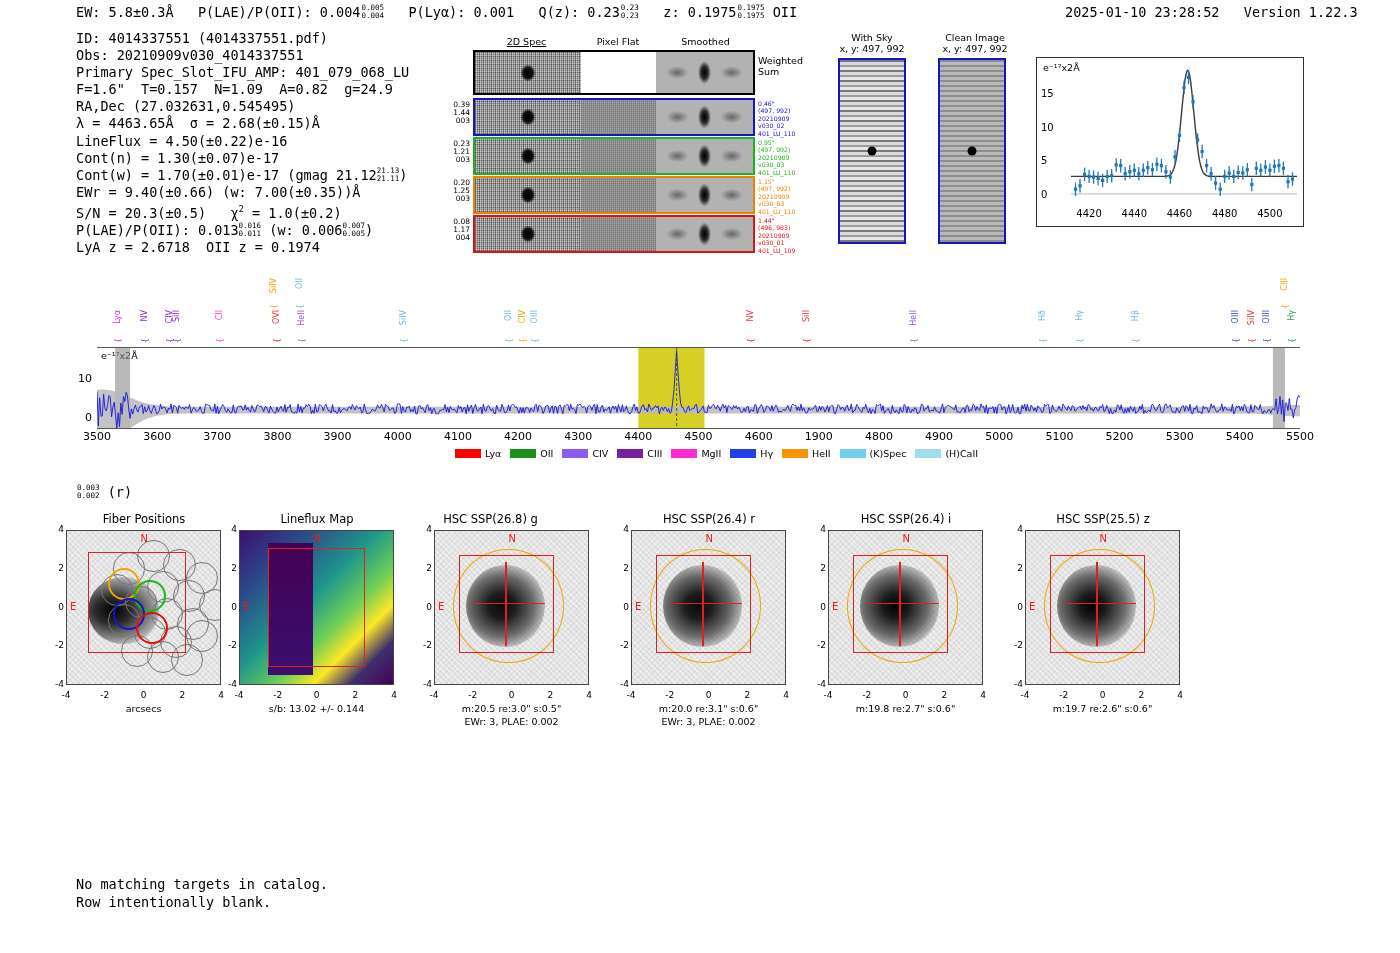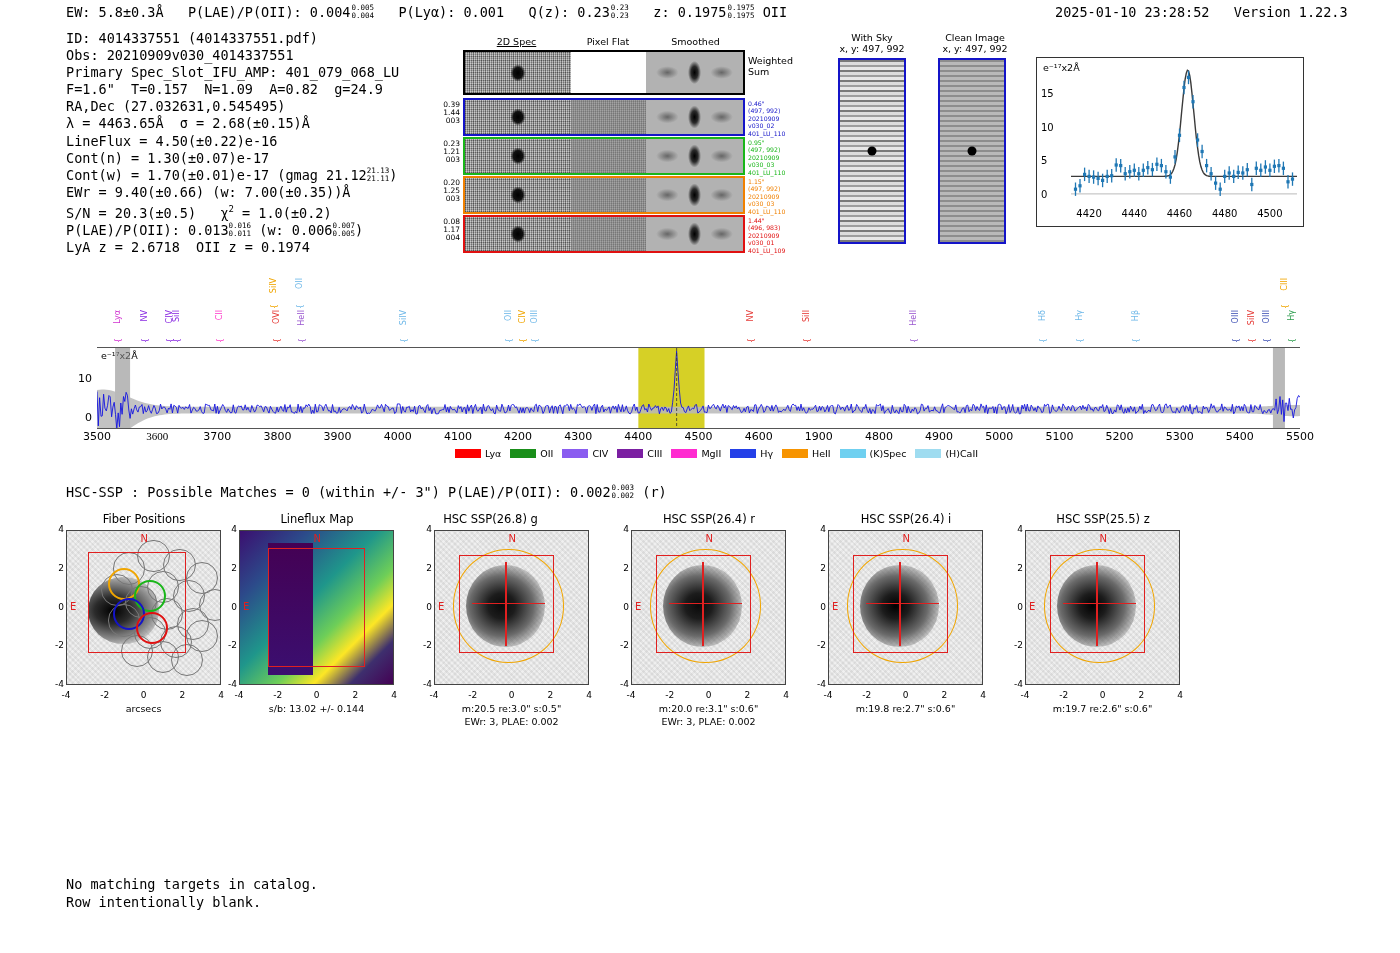--- a/index.html
+++ b/index.html
@@ -1,20 +1,20 @@
 <!DOCTYPE html>
 <html><head>
 <meta charset="utf-8">
 <title>ELiXer Report</title>
 <style>
   html,body{margin:0;padding:0;background:#ffffff;}
   body{width:1400px;height:953px;position:relative;
        font-family:"DejaVu Sans",sans-serif;color:#000;}
   .mono{font-family:"DejaVu Sans Mono","Liberation Mono",monospace;}
-  .abs{position:absolute;}
+  .abs{position:absolute;margin-left:10px;}
 
   
   #header-line{top:4px;left:66px;font-size:13.5px;white-space:nowrap;letter-spacing:0px;}
   #version-line{top:4px;left:1055px;font-size:13.5px;white-space:nowrap;}
   .frac{display:inline-block;vertical-align:-0.10em;font-size:7.5px;line-height:8px;
         text-align:left;margin-left:1px;font-family:"DejaVu Sans Mono",monospace;}
   .frac span{display:block;}
 
   
   #info-block{top:30px;left:66px;font-size:13.5px;line-height:17.1px;white-space:pre;}
@@ -446,21 +446,21 @@
       <polyline points="0.0,43.5 1.3,77.9 2.6,49.7 4.0,68.3 5.3,67.8 6.6,46.2 7.9,60.1 9.3,62.9 10.6,57.3 11.9,47.5 13.2,48.8 14.6,68.8 15.9,59.1 17.2,54.3 18.5,66.4 19.8,80.7 21.2,64.9 22.5,78.7 23.8,55.0 25.1,66.3 26.5,48.5 27.8,53.5 29.1,44.3 30.4,47.3 31.8,62.0 33.1,70.4 34.4,60.8 35.7,66.1 37.1,60.8 38.4,57.0 39.7,61.8 41.0,64.1 42.3,59.0 43.7,58.7 45.0,56.5 46.3,65.6 47.6,58.7 49.0,64.1 50.3,62.3 51.6,57.6 52.9,62.5 54.3,65.3 55.6,61.3 56.9,57.5 58.2,60.1 59.5,65.6 60.9,65.2 62.2,62.8 63.5,56.1 64.8,61.0 66.2,59.1 67.5,59.0 68.8,61.2 70.1,64.9 71.5,60.0 72.8,61.3 74.1,55.9 75.4,65.0 76.8,57.3 78.1,58.1 79.4,59.5 80.7,65.1 82.0,57.3 83.4,59.8 84.7,60.2 86.0,59.3 87.3,61.4 88.7,58.8 90.0,60.0 91.3,60.3 92.6,56.5 94.0,65.1 95.3,62.2 96.6,59.3 97.9,60.4 99.2,63.1 100.6,63.0 101.9,62.0 103.2,58.6 104.5,63.4 105.9,65.5 107.2,64.9 108.5,56.1 109.8,56.7 111.2,57.4 112.5,57.4 113.8,61.7 115.1,62.3 116.5,62.9 117.8,56.0 119.1,65.3 120.4,58.2 121.7,65.8 123.1,62.1 124.4,59.5 125.7,56.5 127.0,58.6 128.4,62.5 129.7,64.4 131.0,60.8 132.3,63.0 133.7,65.0 135.0,64.4 136.3,56.8 137.6,64.3 138.9,65.2 140.3,59.9 141.6,57.9 142.9,59.0 144.2,57.9 145.6,61.9 146.9,61.9 148.2,56.8 149.5,62.1 150.9,59.4 152.2,62.5 153.5,64.2 154.8,57.5 156.1,60.6 157.5,64.1 158.8,62.1 160.1,57.1 161.4,57.5 162.8,58.8 164.1,57.8 165.4,60.6 166.7,63.8 168.1,58.5 169.4,58.9 170.7,62.5 172.0,65.1 173.4,58.3 174.7,61.0 176.0,63.4 177.3,64.8 178.6,65.2 180.0,59.1 181.3,64.0 182.6,60.6 183.9,58.2 185.3,61.8 186.6,63.4 187.9,56.5 189.2,64.2 190.6,59.2 191.9,59.9 193.2,56.7 194.5,64.0 195.8,64.1 197.2,65.5 198.5,63.5 199.8,65.1 201.1,56.1 202.5,63.6 203.8,58.4 205.1,64.7 206.4,60.0 207.8,60.2 209.1,56.8 210.4,58.7 211.7,56.1 213.1,58.4 214.4,65.6 215.7,62.1 217.0,65.4 218.3,56.2 219.7,64.0 221.0,63.5 222.3,56.7 223.6,57.4 225.0,58.4 226.3,62.8 227.6,58.5 228.9,56.2 230.3,60.2 231.6,63.0 232.9,62.7 234.2,65.0 235.5,56.5 236.9,63.7 238.2,62.8 239.5,65.2 240.8,64.9 242.2,59.4 243.5,64.7 244.8,62.2 246.1,60.9 247.5,60.8 248.8,61.5 250.1,62.9 251.4,59.5 252.8,58.6 254.1,61.3 255.4,56.5 256.7,59.4 258.0,62.0 259.4,57.7 260.7,59.6 262.0,60.7 263.3,59.0 264.7,65.2 266.0,63.4 267.3,56.1 268.6,61.9 270.0,65.9 271.3,65.0 272.6,65.5 273.9,63.8 275.2,61.3 276.6,61.9 277.9,63.2 279.2,61.0 280.5,56.9 281.9,59.8 283.2,59.9 284.5,56.4 285.8,59.6 287.2,63.8 288.5,56.3 289.8,58.2 291.1,58.5 292.4,62.3 293.8,61.6 295.1,60.0 296.4,60.2 297.7,65.6 299.1,64.0 300.4,55.9 301.7,55.9 303.0,56.2 304.4,65.4 305.7,58.5 307.0,62.8 308.3,64.2 309.7,59.2 311.0,59.3 312.3,58.3 313.6,63.9 314.9,61.7 316.3,63.6 317.6,58.2 318.9,65.9 320.2,65.9 321.6,58.1 322.9,57.4 324.2,60.9 325.5,59.5 326.9,62.4 328.2,64.6 329.5,58.0 330.8,56.5 332.1,62.7 333.5,59.7 334.8,65.8 336.1,61.1 337.4,60.3 338.8,65.8 340.1,65.8 341.4,65.7 342.7,62.5 344.1,62.3 345.4,61.6 346.7,61.7 348.0,56.5 349.4,63.9 350.7,59.3 352.0,64.6 353.3,58.4 354.6,61.1 356.0,62.0 357.3,61.1 358.6,62.9 359.9,64.8 361.3,57.6 362.6,60.6 363.9,58.6 365.2,64.0 366.6,59.9 367.9,59.5 369.2,65.9 370.5,56.8 371.8,63.2 373.2,59.1 374.5,57.0 375.8,65.5 377.1,59.6 378.5,56.4 379.8,62.2 381.1,63.3 382.4,61.0 383.8,59.2 385.1,65.9 386.4,56.2 387.7,62.5 389.1,63.1 390.4,58.2 391.7,57.6 393.0,60.9 394.3,62.8 395.7,60.6 397.0,65.2 398.3,65.8 399.6,57.1 401.0,61.7 402.3,62.8 403.6,63.3 404.9,56.2 406.3,59.8 407.6,64.6 408.9,64.8 410.2,62.8 411.5,57.0 412.9,63.0 414.2,57.4 415.5,56.5 416.8,56.8 418.2,59.6 419.5,58.8 420.8,62.1 422.1,65.2 423.5,59.7 424.8,64.6 426.1,59.8 427.4,65.1 428.7,60.1 430.1,59.5 431.4,60.7 432.7,64.6 434.0,60.1 435.4,62.6 436.7,63.8 438.0,57.4 439.3,56.2 440.7,63.6 442.0,57.2 443.3,57.8 444.6,59.8 446.0,65.5 447.3,63.1 448.6,58.2 449.9,57.7 451.2,57.7 452.6,64.8 453.9,60.1 455.2,57.7 456.5,65.3 457.9,58.3 459.2,58.8 460.5,65.5 461.8,58.2 463.2,56.8 464.5,61.2 465.8,65.8 467.1,57.7 468.4,58.3 469.8,56.4 471.1,57.2 472.4,62.8 473.7,56.4 475.1,61.3 476.4,60.3 477.7,61.5 479.0,65.6 480.4,56.6 481.7,57.3 483.0,55.9 484.3,57.8 485.7,59.9 487.0,58.3 488.3,59.6 489.6,65.1 490.9,58.5 492.3,57.7 493.6,58.4 494.9,62.4 496.2,58.1 497.6,56.0 498.9,65.7 500.2,56.5 501.5,63.8 502.9,64.2 504.2,59.0 505.5,57.2 506.8,64.0 508.1,61.1 509.5,62.4 510.8,60.6 512.1,58.8 513.4,65.2 514.8,60.1 516.1,57.9 517.4,61.2 518.7,58.2 520.1,64.4 521.4,56.4 522.7,60.8 524.0,63.8 525.4,56.7 526.7,63.7 528.0,62.2 529.3,57.9 530.6,62.7 532.0,65.3 533.3,65.8 534.6,63.7 535.9,58.9 537.3,56.0 538.6,62.5 539.9,59.0 541.2,64.9 542.6,65.0 543.9,61.4 545.2,57.7 546.5,56.7 547.8,61.8 549.2,60.6 550.5,64.0 551.8,56.0 553.1,59.4 554.5,62.3 555.8,60.2 557.1,59.9 558.4,57.6 559.8,59.8 561.1,57.9 562.4,65.8 563.7,60.9 565.0,59.2 566.4,62.5 567.7,59.2 569.0,59.8 570.3,63.7 571.7,60.6 573.0,65.3 574.3,64.1 575.6,54.8 577.0,41.8 578.3,21.7 579.6,3.2 580.9,22.9 582.3,41.5 583.6,55.1 584.9,59.3 586.2,59.6 587.5,63.7 588.9,64.6 590.2,60.8 591.5,57.9 592.8,62.7 594.2,61.3 595.5,60.3 596.8,60.9 598.1,57.1 599.5,56.5 600.8,65.0 602.1,64.1 603.4,62.6 604.7,60.7 606.1,57.9 607.4,64.2 608.7,64.1 610.0,64.7 611.4,57.1 612.7,60.6 614.0,60.0 615.3,57.4 616.7,56.4 618.0,59.8 619.3,60.8 620.6,57.2 622.0,59.9 623.3,63.1 624.6,59.0 625.9,56.1 627.2,60.0 628.6,57.3 629.9,64.5 631.2,57.6 632.5,58.3 633.9,60.4 635.2,61.6 636.5,57.5 637.8,60.1 639.2,57.8 640.5,61.0 641.8,59.2 643.1,62.1 644.4,64.6 645.8,63.6 647.1,60.3 648.4,63.9 649.7,59.1 651.1,58.3 652.4,64.9 653.7,61.7 655.0,61.9 656.4,63.5 657.7,56.9 659.0,56.8 660.3,65.4 661.6,61.0 663.0,59.0 664.3,56.4 665.6,59.3 666.9,64.4 668.3,62.6 669.6,58.1 670.9,58.5 672.2,59.5 673.6,63.0 674.9,57.4 676.2,63.2 677.5,59.8 678.9,56.9 680.2,59.4 681.5,64.4 682.8,62.9 684.1,64.0 685.5,62.7 686.8,61.1 688.1,62.7 689.4,60.4 690.8,57.3 692.1,61.5 693.4,63.4 694.7,57.4 696.1,56.0 697.4,57.5 698.7,57.3 700.0,62.4 701.3,58.7 702.7,62.9 704.0,56.1 705.3,62.7 706.6,59.8 708.0,63.4 709.3,65.3 710.6,64.0 711.9,59.8 713.3,62.2 714.6,61.1 715.9,61.2 717.2,59.5 718.6,57.2 719.9,63.5 721.2,63.1 722.5,58.1 723.8,62.4 725.2,58.4 726.5,59.6 727.8,63.9 729.1,61.7 730.5,57.4 731.8,63.7 733.1,58.5 734.4,57.6 735.8,57.6 737.1,65.0 738.4,65.9 739.7,61.7 741.0,56.5 742.4,57.9 743.7,61.6 745.0,59.3 746.3,59.8 747.7,63.2 749.0,59.0 750.3,57.2 751.6,62.3 753.0,61.6 754.3,56.0 755.6,64.8 756.9,62.8 758.3,62.2 759.6,56.4 760.9,58.4 762.2,61.3 763.5,63.1 764.9,64.4 766.2,59.4 767.5,60.6 768.8,56.4 770.2,62.2 771.5,64.9 772.8,60.5 774.1,65.7 775.5,61.6 776.8,62.4 778.1,65.5 779.4,56.6 780.7,57.8 782.1,57.5 783.4,55.9 784.7,62.8 786.0,57.6 787.4,65.4 788.7,63.1 790.0,61.7 791.3,60.5 792.7,64.5 794.0,65.6 795.3,57.3 796.6,62.8 797.9,64.9 799.3,61.8 800.6,64.0 801.9,65.7 803.2,59.5 804.6,63.7 805.9,63.8 807.2,56.3 808.5,57.9 809.9,64.9 811.2,58.3 812.5,62.5 813.8,64.9 815.2,61.2 816.5,63.2 817.8,59.6 819.1,60.7 820.4,65.9 821.8,65.0 823.1,62.7 824.4,56.2 825.7,56.7 827.1,63.1 828.4,60.4 829.7,60.7 831.0,57.6 832.4,64.0 833.7,62.9 835.0,62.3 836.3,62.9 837.6,58.8 839.0,62.7 840.3,62.8 841.6,64.6 842.9,64.9 844.3,59.8 845.6,55.8 846.9,64.6 848.2,59.5 849.6,58.6 850.9,57.5 852.2,57.9 853.5,58.6 854.9,59.7 856.2,60.8 857.5,61.7 858.8,56.9 860.1,64.0 861.5,63.7 862.8,65.1 864.1,63.3 865.4,60.3 866.8,59.8 868.1,64.6 869.4,57.6 870.7,57.1 872.1,63.7 873.4,61.4 874.7,62.8 876.0,56.3 877.3,57.3 878.7,62.7 880.0,58.5 881.3,61.3 882.6,62.5 884.0,55.9 885.3,59.3 886.6,58.2 887.9,64.6 889.3,56.9 890.6,65.7 891.9,60.1 893.2,60.2 894.6,60.6 895.9,58.5 897.2,65.0 898.5,58.9 899.8,65.6 901.2,56.8 902.5,56.3 903.8,56.9 905.1,61.9 906.5,58.9 907.8,58.7 909.1,65.8 910.4,62.3 911.8,56.6 913.1,64.5 914.4,62.3 915.7,56.5 917.0,63.7 918.4,65.0 919.7,64.3 921.0,59.3 922.3,65.9 923.7,65.6 925.0,57.1 926.3,61.0 927.6,56.3 929.0,63.2 930.3,56.1 931.6,62.5 932.9,63.1 934.2,57.1 935.6,59.6 936.9,62.7 938.2,59.8 939.5,63.9 940.9,57.9 942.2,60.0 943.5,60.8 944.8,64.6 946.2,63.7 947.5,56.4 948.8,58.4 950.1,56.3 951.5,56.5 952.8,65.4 954.1,64.2 955.4,56.9 956.7,61.2 958.1,62.8 959.4,63.5 960.7,61.8 962.0,58.1 963.4,61.9 964.7,63.0 966.0,55.9 967.3,58.2 968.7,60.6 970.0,62.2 971.3,58.1 972.6,60.4 973.9,62.7 975.3,57.5 976.6,58.3 977.9,63.1 979.2,62.3 980.6,60.2 981.9,59.3 983.2,58.0 984.5,61.8 985.9,57.3 987.2,60.9 988.5,58.9 989.8,62.8 991.2,56.4 992.5,57.4 993.8,61.7 995.1,60.7 996.4,63.3 997.8,59.7 999.1,59.4 1000.4,62.2 1001.7,62.8 1003.1,58.4 1004.4,60.0 1005.7,56.6 1007.0,63.6 1008.4,62.6 1009.7,57.3 1011.0,60.6 1012.3,65.7 1013.6,60.4 1015.0,65.6 1016.3,65.3 1017.6,61.9 1018.9,64.1 1020.3,56.9 1021.6,57.6 1022.9,62.1 1024.2,56.8 1025.6,63.4 1026.9,65.4 1028.2,60.6 1029.5,64.9 1030.9,59.8 1032.2,64.2 1033.5,58.1 1034.8,61.2 1036.1,63.3 1037.5,58.9 1038.8,65.5 1040.1,63.8 1041.4,63.1 1042.8,58.2 1044.1,61.5 1045.4,56.3 1046.7,65.6 1048.1,62.4 1049.4,64.8 1050.7,63.2 1052.0,62.1 1053.3,63.9 1054.7,56.9 1056.0,56.5 1057.3,59.8 1058.6,62.7 1060.0,61.7 1061.3,58.2 1062.6,56.1 1063.9,63.2 1065.3,65.0 1066.6,63.3 1067.9,56.8 1069.2,55.9 1070.5,59.9 1071.9,58.7 1073.2,56.9 1074.5,61.9 1075.8,64.5 1077.2,63.8 1078.5,65.0 1079.8,59.9 1081.1,62.3 1082.5,65.0 1083.8,60.9 1085.1,58.3 1086.4,57.7 1087.8,63.4 1089.1,57.7 1090.4,59.2 1091.7,63.1 1093.0,56.3 1094.4,65.2 1095.7,65.9 1097.0,60.0 1098.3,61.3 1099.7,57.5 1101.0,64.5 1102.3,63.7 1103.6,64.0 1105.0,65.7 1106.3,58.0 1107.6,61.0 1108.9,59.3 1110.2,60.1 1111.6,64.5 1112.9,61.4 1114.2,55.8 1115.5,60.1 1116.9,57.5 1118.2,61.1 1119.5,63.9 1120.8,63.9 1122.2,61.7 1123.5,61.5 1124.8,55.9 1126.1,63.3 1127.5,58.9 1128.8,59.8 1130.1,62.0 1131.4,62.0 1132.7,61.1 1134.1,63.4 1135.4,56.3 1136.7,65.9 1138.0,63.5 1139.4,57.9 1140.7,59.7 1142.0,57.9 1143.3,62.7 1144.7,58.5 1146.0,62.8 1147.3,56.3 1148.6,58.3 1149.9,63.8 1151.3,64.8 1152.6,64.8 1153.9,56.6 1155.2,63.7 1156.6,63.8 1157.9,57.4 1159.2,59.0 1160.5,61.1 1161.9,61.8 1163.2,56.6 1164.5,62.6 1165.8,65.7 1167.2,62.4 1168.5,64.2 1169.8,64.8 1171.1,62.0 1172.4,61.5 1173.8,65.1 1175.1,61.4 1176.4,60.6 1177.7,62.3 1179.1,50.9 1180.4,65.7 1181.7,61.3 1183.0,48.5 1184.4,66.4 1185.7,51.9 1187.0,73.6 1188.3,55.2 1189.6,55.0 1191.0,62.6 1192.3,50.3 1193.6,61.4 1194.9,61.0 1196.3,70.0 1197.6,61.9 1198.9,59.6 1200.2,50.5 1201.6,47.5 1202.9,49.3" fill="none" stroke="#1414e0" stroke-width="0.9"></polyline>
       <line x1="579.6354749999998" y1="0" x2="579.6354749999998" y2="80" stroke="#333" stroke-width="0.8" stroke-dasharray="3,2"></line>
     </svg>
 </div>
 <div id="fullspec-yticks">
     <div style="position: absolute; font-size: 11px; left: 72px; width: 20px; text-align: right; top: 417.244px; transform: translateY(-50%);">0</div>
     <div style="position: absolute; font-size: 11px; left: 72px; width: 20px; text-align: right; top: 378.22px; transform: translateY(-50%);">10</div>
   </div>
 <div id="fullspec-xticks">
     <div class="xtick" style="left: 97px;">3500</div>
-    <div class="xtick" style="left: 157.15px; font-family: Liberation Serif, serif;">3600</div>
+    <div class="xtick" style="left: 157.15px;">3600</div>
     <div class="xtick" style="left: 217.3px;">3700</div>
     <div class="xtick" style="left: 277.45px;">3800</div>
     <div class="xtick" style="left: 337.6px;">3900</div>
     <div class="xtick" style="left: 397.75px;">4000</div>
     <div class="xtick" style="left: 457.9px;">4100</div>
     <div class="xtick" style="left: 518.05px;">4200</div>
     <div class="xtick" style="left: 578.2px;">4300</div>
     <div class="xtick" style="left: 638.35px;">4400</div>
     <div class="xtick" style="left: 698.5px;">4500</div>
     <div class="xtick" style="left: 758.65px;">4600</div>
@@ -507,21 +507,21 @@
       <span class="lgsw" style="background: rgb(111, 208, 240);"></span>
       <span>(K)Spec</span>
     </div>
     <div class="lgi">
       <span class="lgsw" style="background: rgb(159, 220, 240);"></span>
       <span>(H)CaII</span>
     </div>
   </div>
 
 <div class="abs mono" style="left:66px;top:484px;font-size:13.5px;">
-  <span>HSC-SSP : Possible Matches = 0 (within +/- 3")  P(LAE)/P(OII): 0.002</span><span class="frac"><span>0.003</span><span>0.002</span></span>
+  <span class="frac"><span>0.003</span><span>0.002</span></span>
   <span>(r)</span>
 </div>
 
 <div id="panels-host">
     <div class="imgtitle" style="left: 56.5px;">Fiber Positions</div>
     <div class="imgpanel" style="left: 66px;">
       <div class="greyfield"></div>
       <div class="galaxy" style="left:14%;top:30%;width:46%;height:44%;background:radial-gradient(ellipse at 35% 50%,#000 0%,#2b2b2b 28%,#8b8b8b 60%,rgba(200,200,200,0) 85%);"></div>
       <div class="fiber" style="left:46%;top:6%;width:21%;height:21%;"></div>
       <div class="fiber" style="left:63%;top:12%;width:21%;height:21%;"></div>

